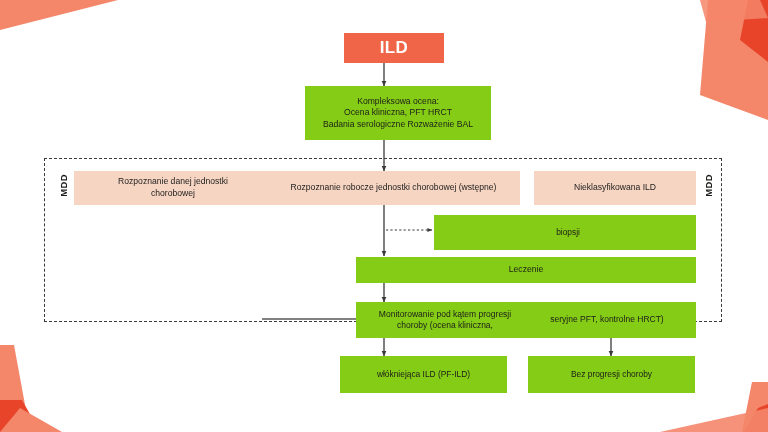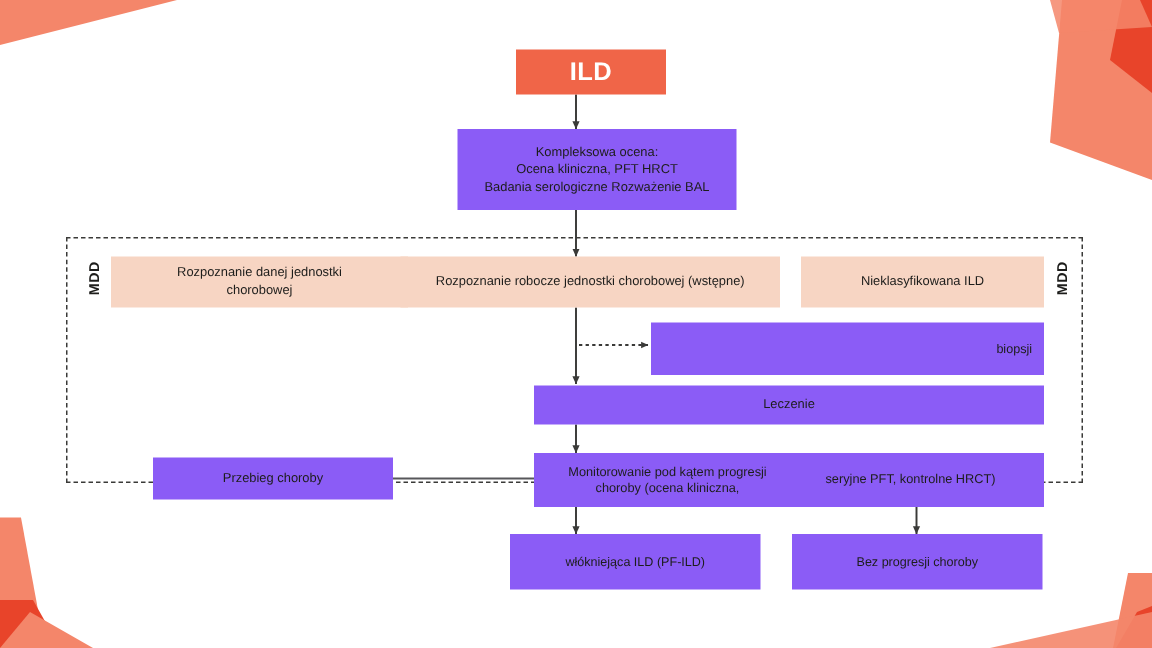--- a/index.html
+++ b/index.html
@@ -22,21 +22,21 @@
     position: absolute;
     box-sizing: border-box;
     display: flex;
     align-items: center;
     justify-content: center;
     text-align: center;
     color: #1d1d1b;
     line-height: 1.35;
     padding: 4px 8px;
   }
-  .node.grey   { background: #8b5cf6; }
+  .node.grey   { background: #84cc16; }
   .node.pink   { background: #f7d5c3; }
   .node.header {
     background: #f06548;
     color: #ffffff;
     font-size: 17px;
     font-weight: 700;
     letter-spacing: .3px;
   }
   .node .txt { display: block; width: 100%; }
 
@@ -131,35 +131,32 @@
 
   <div class="node pink" style="left:267px; top:171px; width:253px; height:34px; font-size:8.6px;">
     <span class="txt">Rozpoznanie robocze jednostki chorobowej (wstępne)</span>
   </div>
 
   <div class="node pink" style="left:534px; top:171px; width:162px; height:34px; font-size:8.6px;">
     <span class="txt">Nieklasyfikowana ILD</span>
   </div>
 
   <div class="node grey" style="left:434px; top:215px; width:262px; height:35px; font-size:8.4px; flex-direction:column; justify-content:center; align-items:flex-start; padding-left:14px; text-align:left;">
-    <span class="txt" style="text-align:right;">biopsji</span>
+    <span class="txt" style="text-align:center;">biopsji</span>
   </div>
 
   <div class="node grey" style="left:356px; top:257px; width:340px; height:26px; font-size:8.6px;">
     <span class="txt">Leczenie</span>
   </div>
 
   <div class="node grey" style="left:356px; top:302px; width:340px; height:36px; font-size:8.5px; flex-direction:row; justify-content:center;">
     <span class="txt">Monitorowanie pod kątem progresji choroby (ocena kliniczna,</span>
     <span class="txt">seryjne PFT, kontrolne HRCT)</span>
   </div>
 
-  <div class="node grey" style="left:102px; top:305px; width:160px; height:28px; font-size:8.6px;">
-    <span class="txt">Przebieg choroby</span>
-  </div>
 
   <div class="node grey" style="left:340px; top:356px; width:167px; height:37px; font-size:8.4px; flex-direction:column; justify-content:center;">
     <span class="txt">włókniejąca ILD (PF-ILD)</span>
   </div>
 
   <div class="node grey" style="left:528px; top:356px; width:167px; height:37px; font-size:8.4px;">
     <span class="txt">Bez progresji choroby</span>
   </div>
 
 </div>

